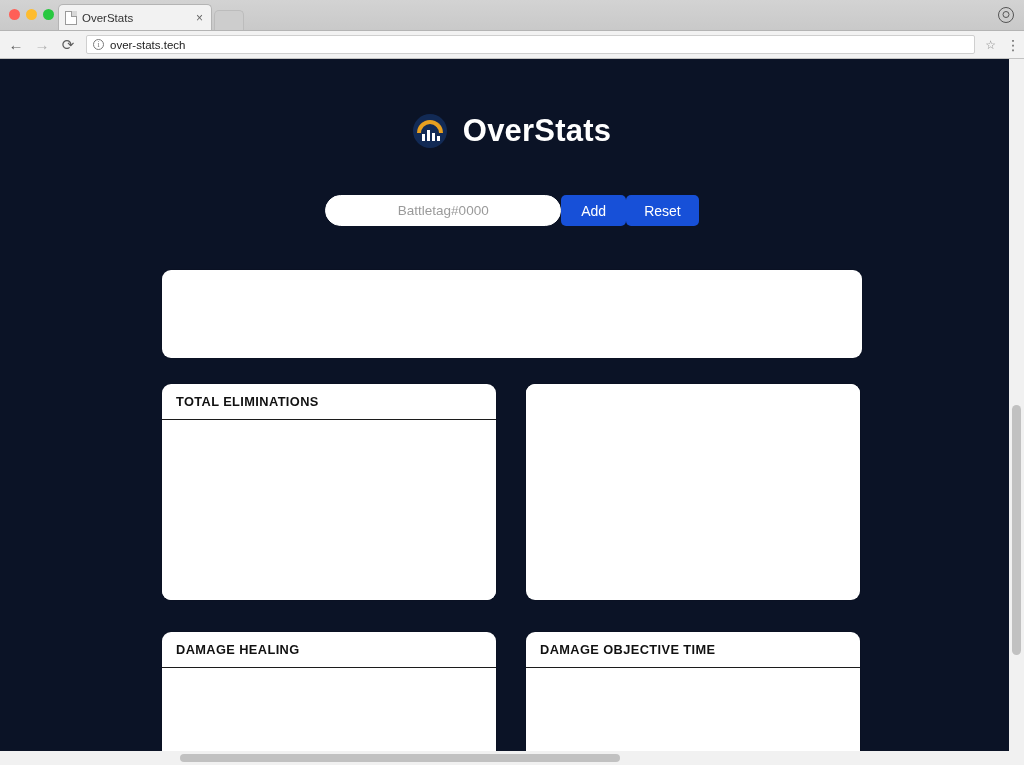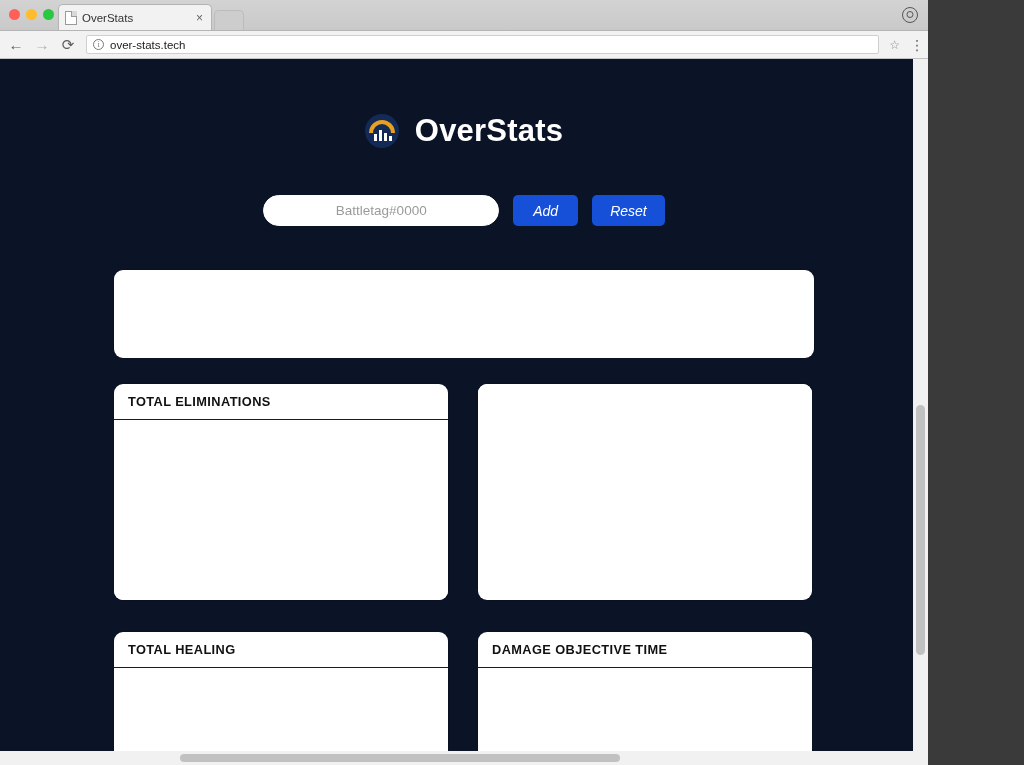--- a/index.html
+++ b/index.html
@@ -6,21 +6,21 @@
   html, body {
     margin: 0; padding: 0;
     width: 1024px; height: 765px;
     overflow: hidden;
     font-family: "Liberation Sans", sans-serif;
     background: #3a3a3a;
   }
 
   
   .browser {
-    width: 928px; height: 765px;
+    width: 1024px; height: 765px;
     display: flex; flex-direction: column;
     background: #d6d6d6;
   }
   .tabstrip {
     height: 31px;
     background: linear-gradient(#d3d3d3, #c9c9c9);
     display: flex; align-items: flex-end;
     position: relative;
     border-bottom: 1px solid #b4b4b4;
   }
@@ -176,21 +176,21 @@
 
   .brand-title {
     color: #fff;
     font-size: 31px;
     font-weight: bold;
     letter-spacing: 0.2px;
   }
 
   .controls {
     display: flex; align-items: flex-start; justify-content: center;
-    gap: 14px;
+    gap: 0;
     margin-top: 46px;
   }
   .search-input {
     width: 236px; height: 31px;
     border-radius: 16px;
     border: 1px solid #fff;
     background: #fff;
     color: #111;
     font-size: 13.5px;
     text-align: center;
@@ -201,21 +201,20 @@
   .btn {
     height: 31px;
     border: none;
     border-radius: 5px;
     background: #1750d8;
     color: #fff;
     font-size: 14px;
     padding: 0 20px;
     font-family: "Liberation Sans", sans-serif;
     cursor: pointer;
-    font-style: italic;
   }
   .btn.reset { padding: 8px 18px; }
 
   .panels {
     margin: 44px auto 0;
     width: 700px;
   }
   .card {
     background: #fff;
     border-radius: 9px;
@@ -335,21 +334,21 @@
           <div class="card stat">
             <div class="card-head">TOTAL ELIMINATIONS</div>
             <div class="card-body"></div>
           </div>
 
           <div class="card stat">
             <div class="card-body"></div>
           </div>
 
           <div class="card stat">
-            <div class="card-head">TOTAL HEALING</div>
+            <div class="card-head">DAMAGE HEALING</div>
             <div class="card-body"></div>
           </div>
 
           <div class="card stat">
             <div class="card-head">DAMAGE OBJECTIVE TIME</div>
             <div class="card-body"></div>
           </div>
 
         </div>
       </div>

